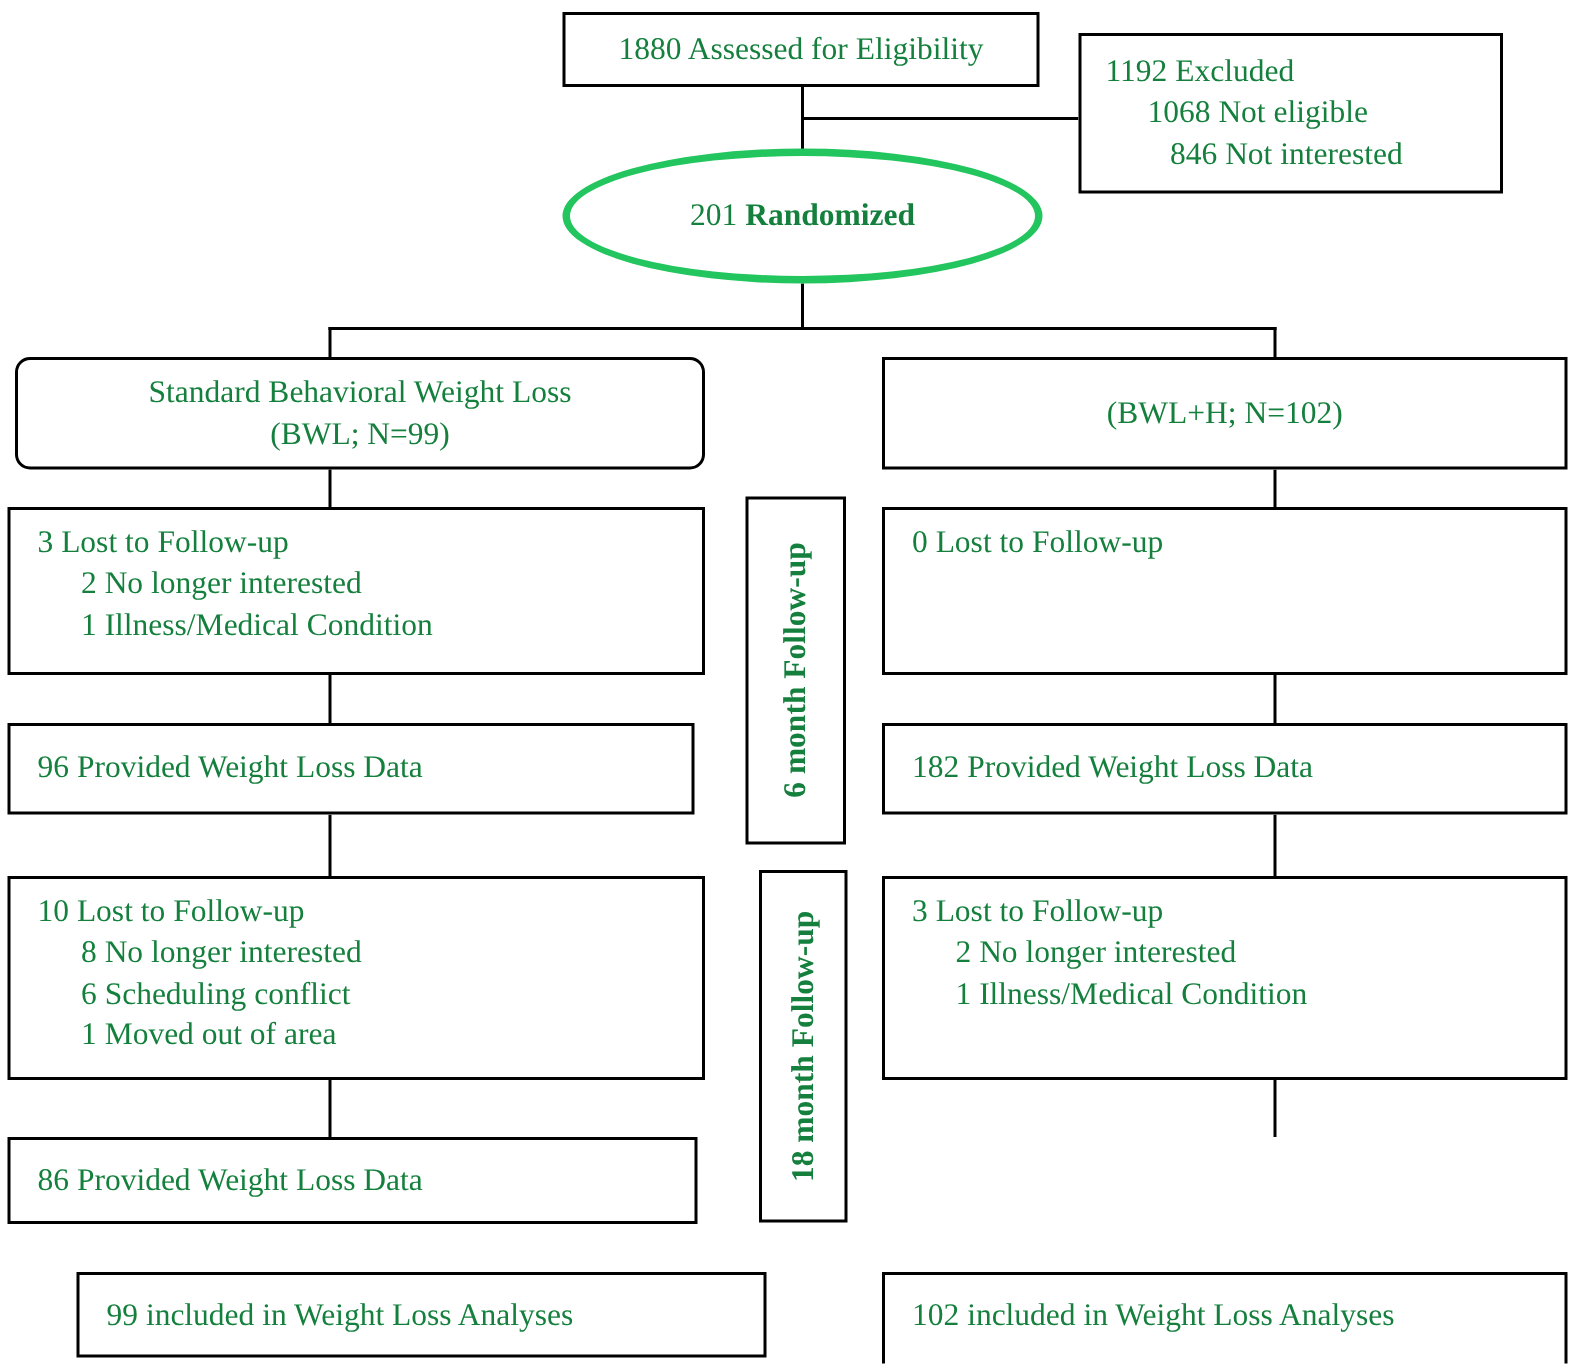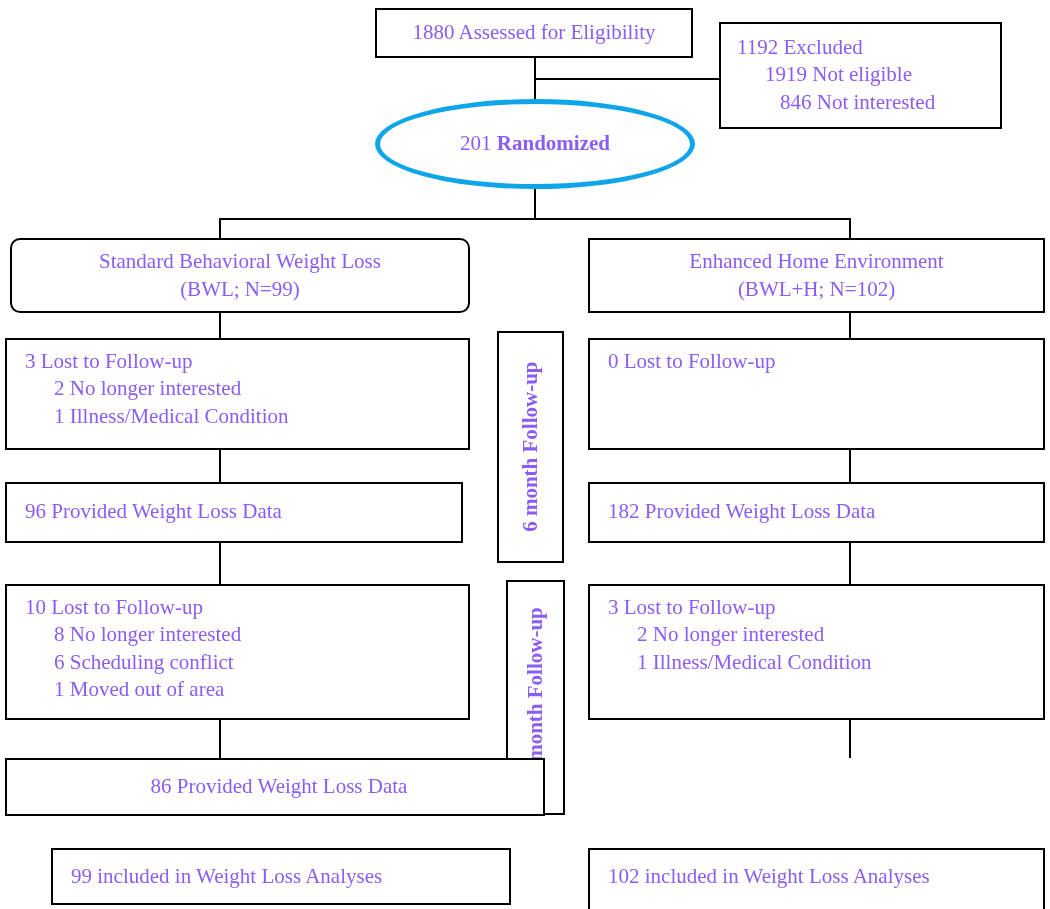--- a/index.html
+++ b/index.html
@@ -6,21 +6,21 @@
     margin: 0;
     padding: 0;
     background: #ffffff;
   }
   #canvas {
     position: relative;
     width: 1050px;
     height: 909px;
     background: #ffffff;
     font-family: "Liberation Serif", "DejaVu Serif", serif;
-    color: #8b5cf6;
+    color: #15803d;
     font-size: 21px;
     line-height: 1.3;
   }
   .box {
     position: absolute;
     border: 2px solid #000000;
     background: #ffffff;
     box-sizing: border-box;
   }
   .box .pad {
@@ -34,21 +34,21 @@
     text-align: center;
   }
   .line0 { padding-left: 0; }
   .ind-1 { padding-left: 29px; }
   .exc-1 { padding-left: 28px; }
   .exc-2 { padding-left: 43px; }
   .ellipse {
     position: absolute;
     left: 375px; top: 99px;
     width: 320px; height: 90px;
-    border: 5px solid #0ea5e9;
+    border: 5px solid #22c55e;
     border-radius: 50%;
     box-sizing: border-box;
     background: #ffffff;
     display: flex;
     align-items: center;
     justify-content: center;
   }
   .vline, .hline {
     position: absolute;
     background: #000000;
@@ -92,37 +92,36 @@
   <div class="vline" style="left:219px; top:720px; height:38px;"></div>
   <div class="vline" style="left:849px; top:720px; height:38px;"></div>
 
   <div class="box center-box" style="left:375px; top:8px; width:318px; height:50px;">
     <div>1880 Assessed for Eligibility</div>
   </div>
 
   <div class="box" style="left:719px; top:22px; width:283px; height:107px;">
     <div class="pad" style="padding-left:16px; padding-top:10px;">
       <div class="line0">1192 Excluded</div>
-      <div class="exc-1">1919 Not eligible</div>
+      <div class="exc-1">1068 Not eligible</div>
       <div class="exc-2">846 Not interested</div>
     </div>
   </div>
 
   <div class="ellipse">
     <div>
       <span>201</span>&nbsp;<span class="bold">Randomized</span>
     </div>
   </div>
 
   <div class="box center-box" style="left:10px; top:238px; width:460px; height:75px;border-radius:10px;">
     <div>Standard Behavioral Weight Loss</div>
     <div>(BWL; N=99)</div>
   </div>
   <div class="box center-box" style="left:588px; top:238px; width:457px; height:75px;">
-    <div>Enhanced Home Environment</div>
     <div>(BWL+H; N=102)</div>
   </div>
 
   <div class="box" style="left:5px; top:338px; width:465px; height:112px;">
     <div class="pad">
       <div class="line0">3 Lost to Follow-up</div>
       <div class="ind-1">2 No longer interested</div>
       <div class="ind-1">1 Illness/Medical Condition</div>
     </div>
   </div>
@@ -156,21 +155,21 @@
       <div class="line0">3 Lost to Follow-up</div>
       <div class="ind-1">2 No longer interested</div>
       <div class="ind-1">1 Illness/Medical Condition</div>
     </div>
   </div>
 
   <div class="stage-box" style="left:506px; top:580px; width:59px; height:235px;">
     <span>18 month Follow-up</span>
   </div>
 
-  <div class="box" style="left:5px; top:758px; width:540px; height:58px;text-align:center;">
+  <div class="box" style="left:5px; top:758px; width:460px; height:58px;">
     <div class="pad" style="padding-top:13px;">86 Provided Weight Loss Data</div>
   </div>
 
   <div class="box" style="left:5px; top:848px; width:460px; height:57px;margin-left:46px;">
     <div class="pad" style="padding-top:13px;">99 included in Weight Loss Analyses</div>
   </div>
   <div class="box" style="left:588px; top:848px; width:457px; height:74px;">
     <div class="pad" style="padding-top:13px;">102 included in Weight Loss Analyses</div>
   </div>
 

